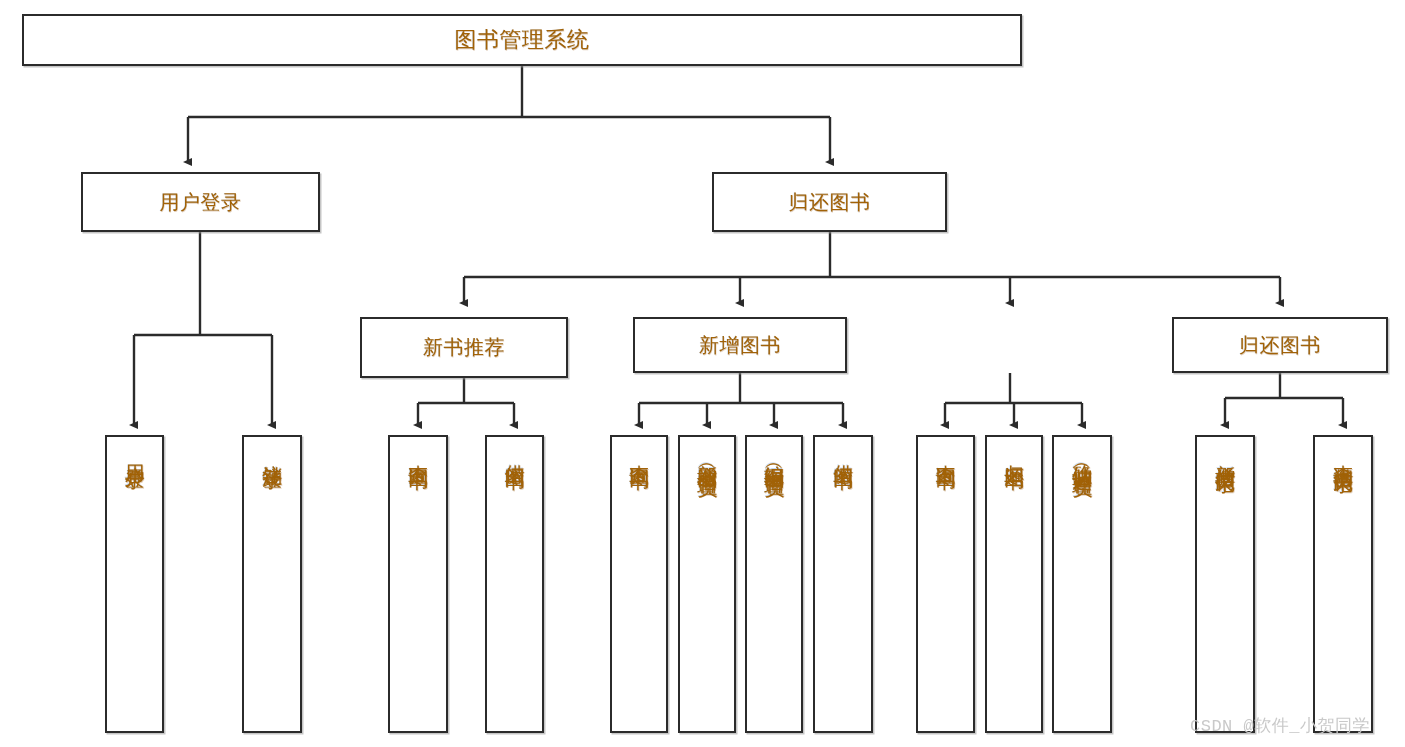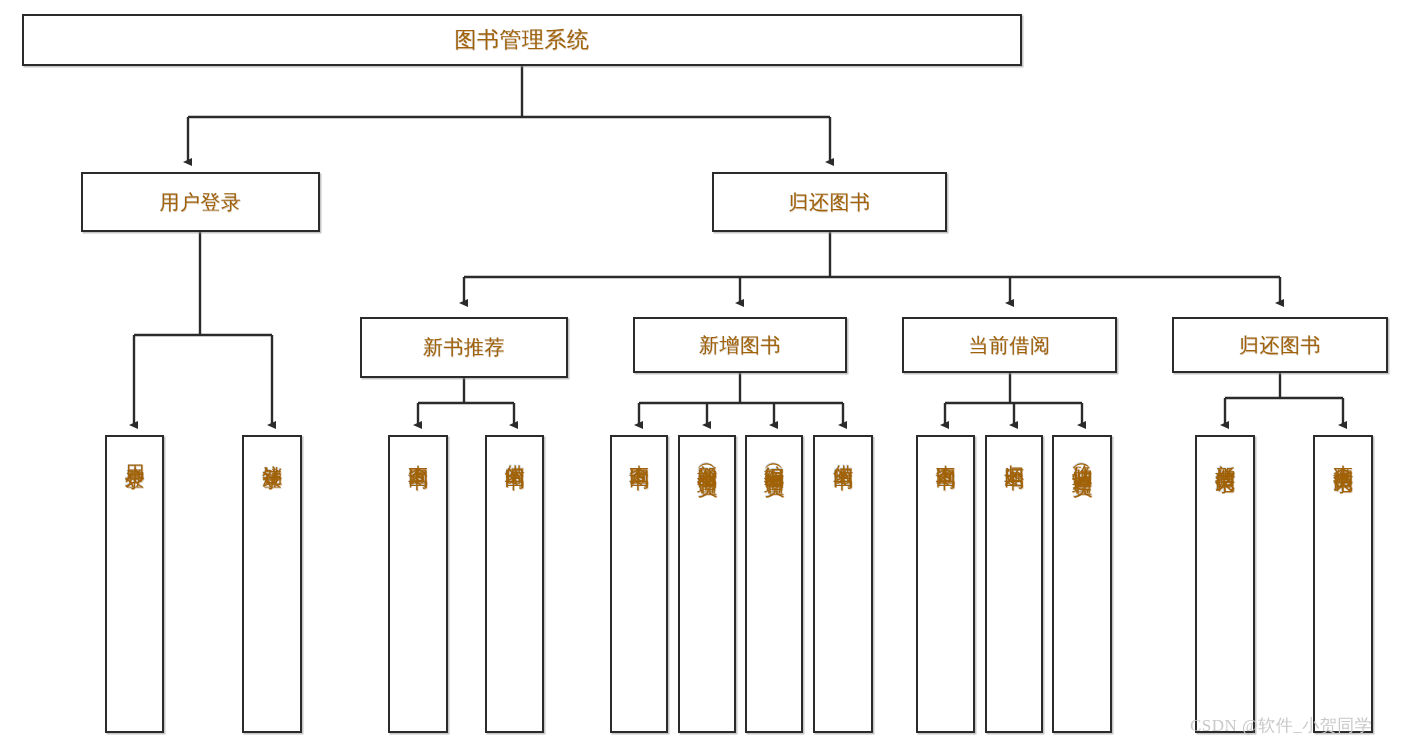--- a/index.html
+++ b/index.html
@@ -57,21 +57,21 @@
   }
   .node.root .lbl { font-size: 22px; }
   .watermark {
     position: absolute;
     left: 1190px;
     top: 714px;
     font-size: 17px;
     color: #c9c9c9;
     letter-spacing: 0.5px;
     white-space: nowrap;
-    font-family: Liberation Serif, serif;
+    font-family: Liberation Mono, monospace;
   }
 </style>
 </head>
 <body>
 
 <div id="canvas">
 
   <svg id="wires" viewBox="0 0 1405 747">
     <defs>
       <marker id="arrow" markerWidth="10" markerHeight="10" refX="5" refY="5" orient="auto" markerUnits="userSpaceOnUse">
@@ -132,23 +132,20 @@
   <div class="node" style="left:712px; top:172px; width:235px; height:60px;">
     <span class="lbl">归还图书</span>
   </div>
 
   <div class="node" style="left:360px; top:317px; width:208px; height:61px;">
     <span class="lbl">新书推荐</span>
   </div>
   <div class="node" style="left:633px; top:317px; width:214px; height:56px;">
     <span class="lbl">新增图书</span>
   </div>
-  <div class="node" style="left:902px; top:317px; width:215px; height:56px;">
-    <span class="lbl">当前借阅</span>
-  </div>
   <div class="node" style="left:1172px; top:317px; width:216px; height:56px;">
     <span class="lbl">归还图书</span>
   </div>
 
   <div class="node vert" style="left:105px; top:435px; width:59px; height:298px;">
     <span class="lbl">用户登录</span>
   </div>
   <div class="node vert" style="left:242px; top:435px; width:60px; height:298px;">
     <span class="lbl">注销登录</span>
   </div>

